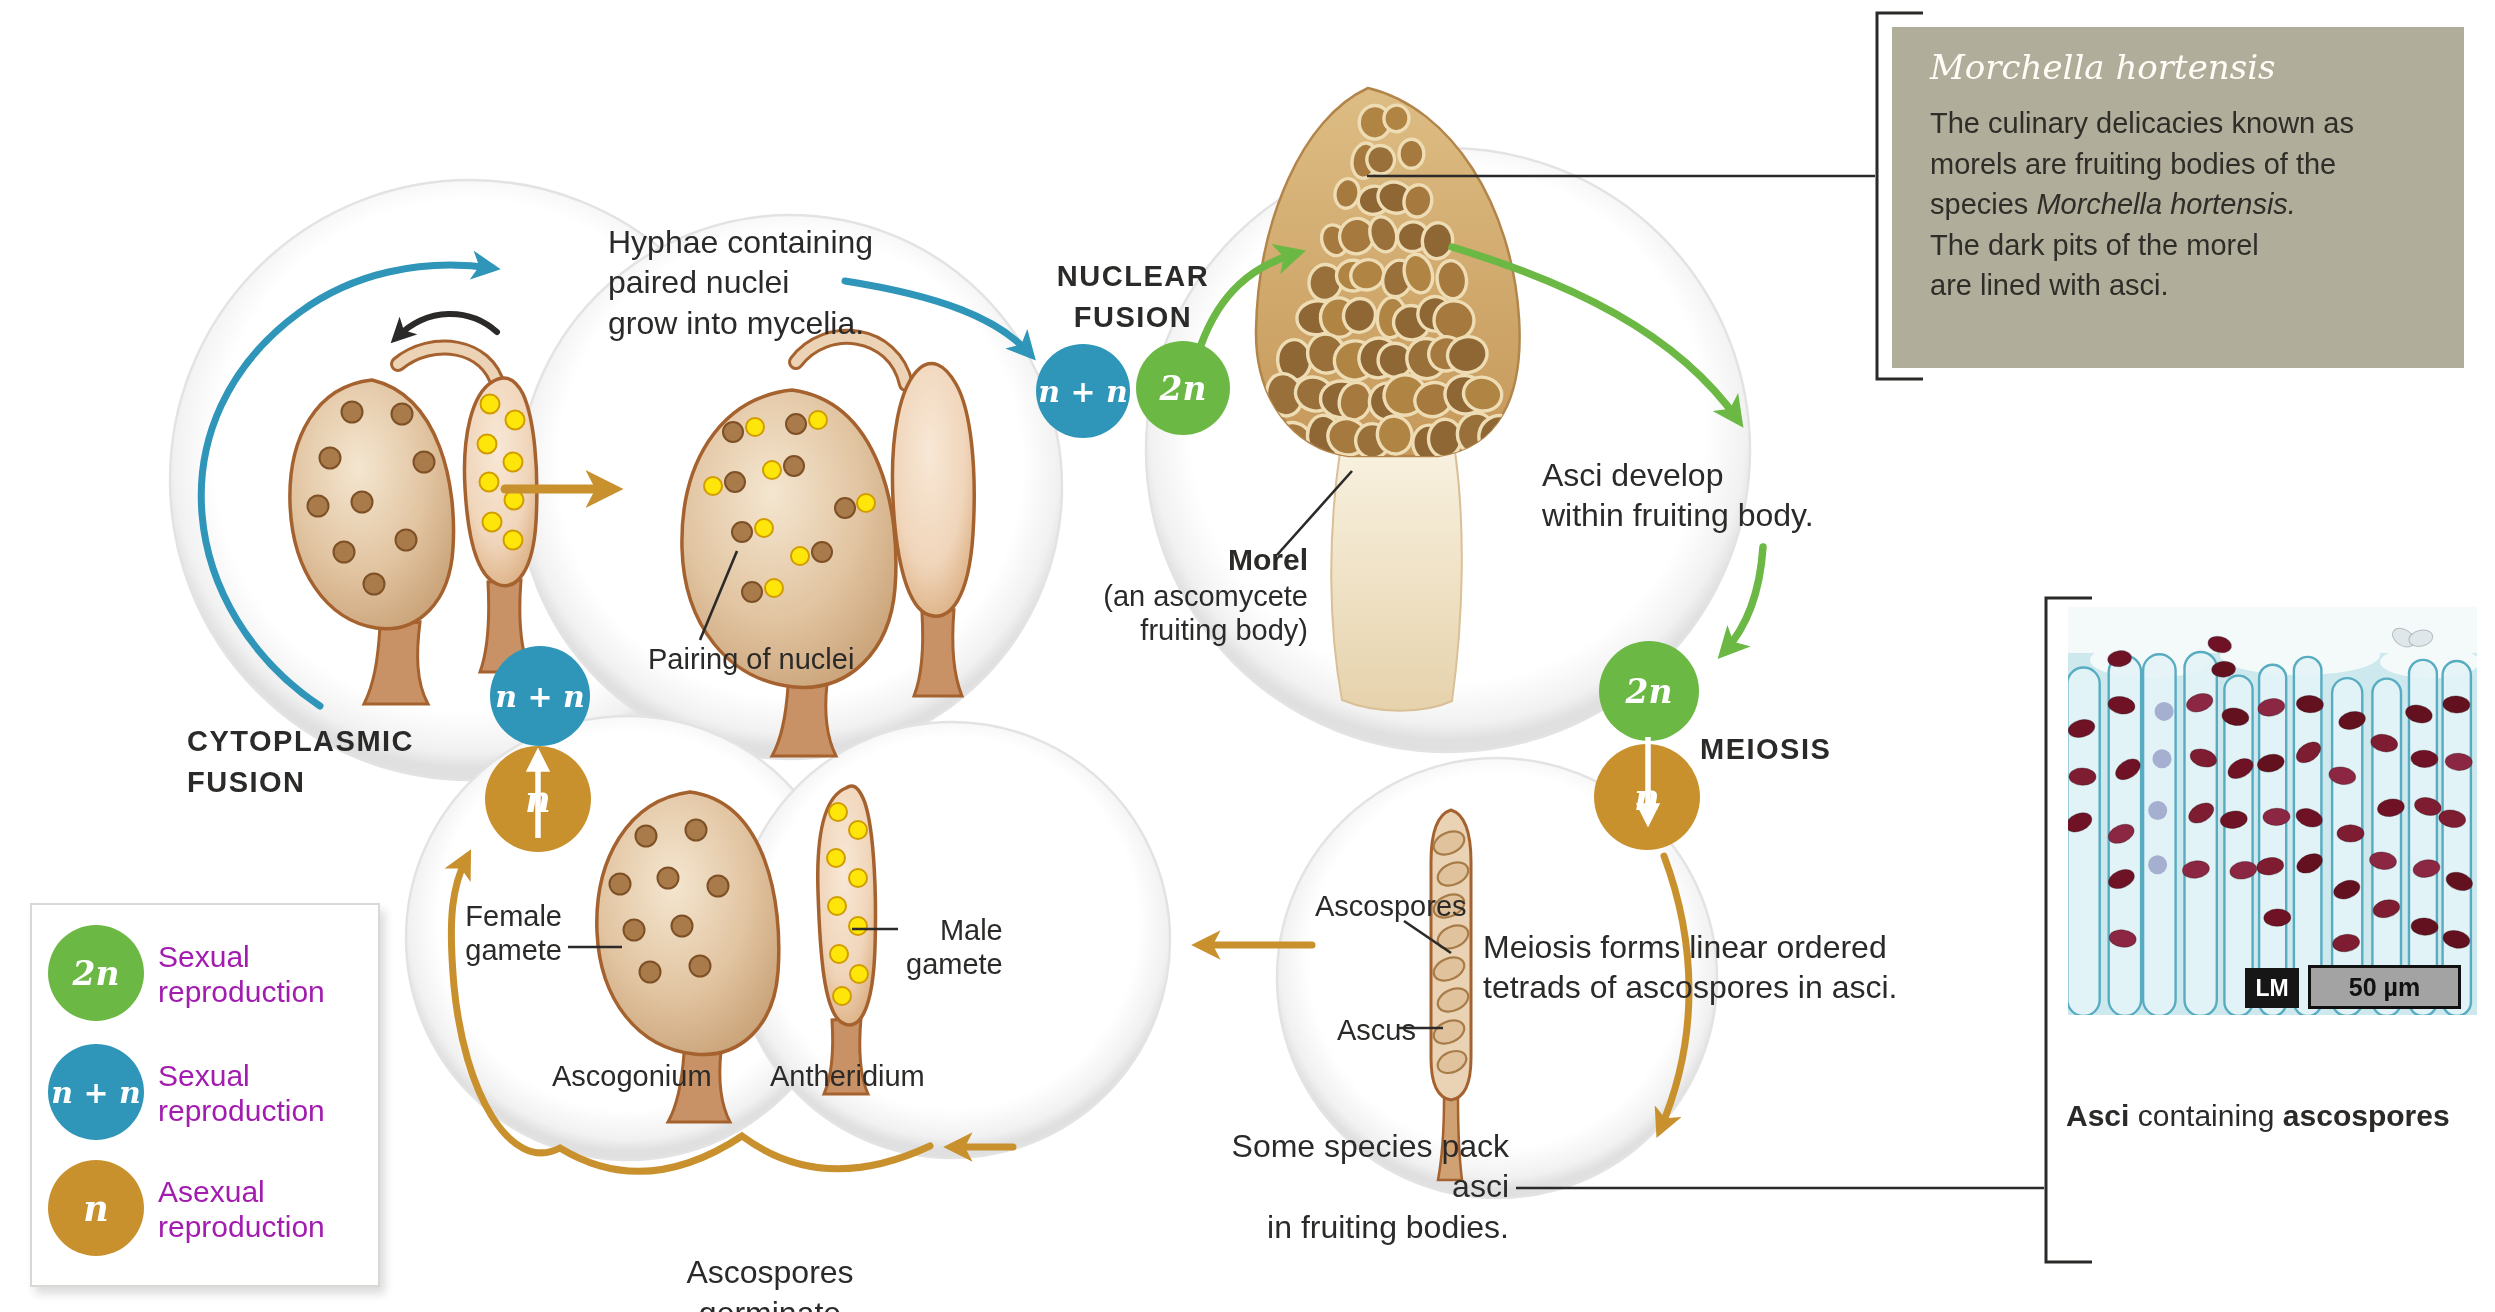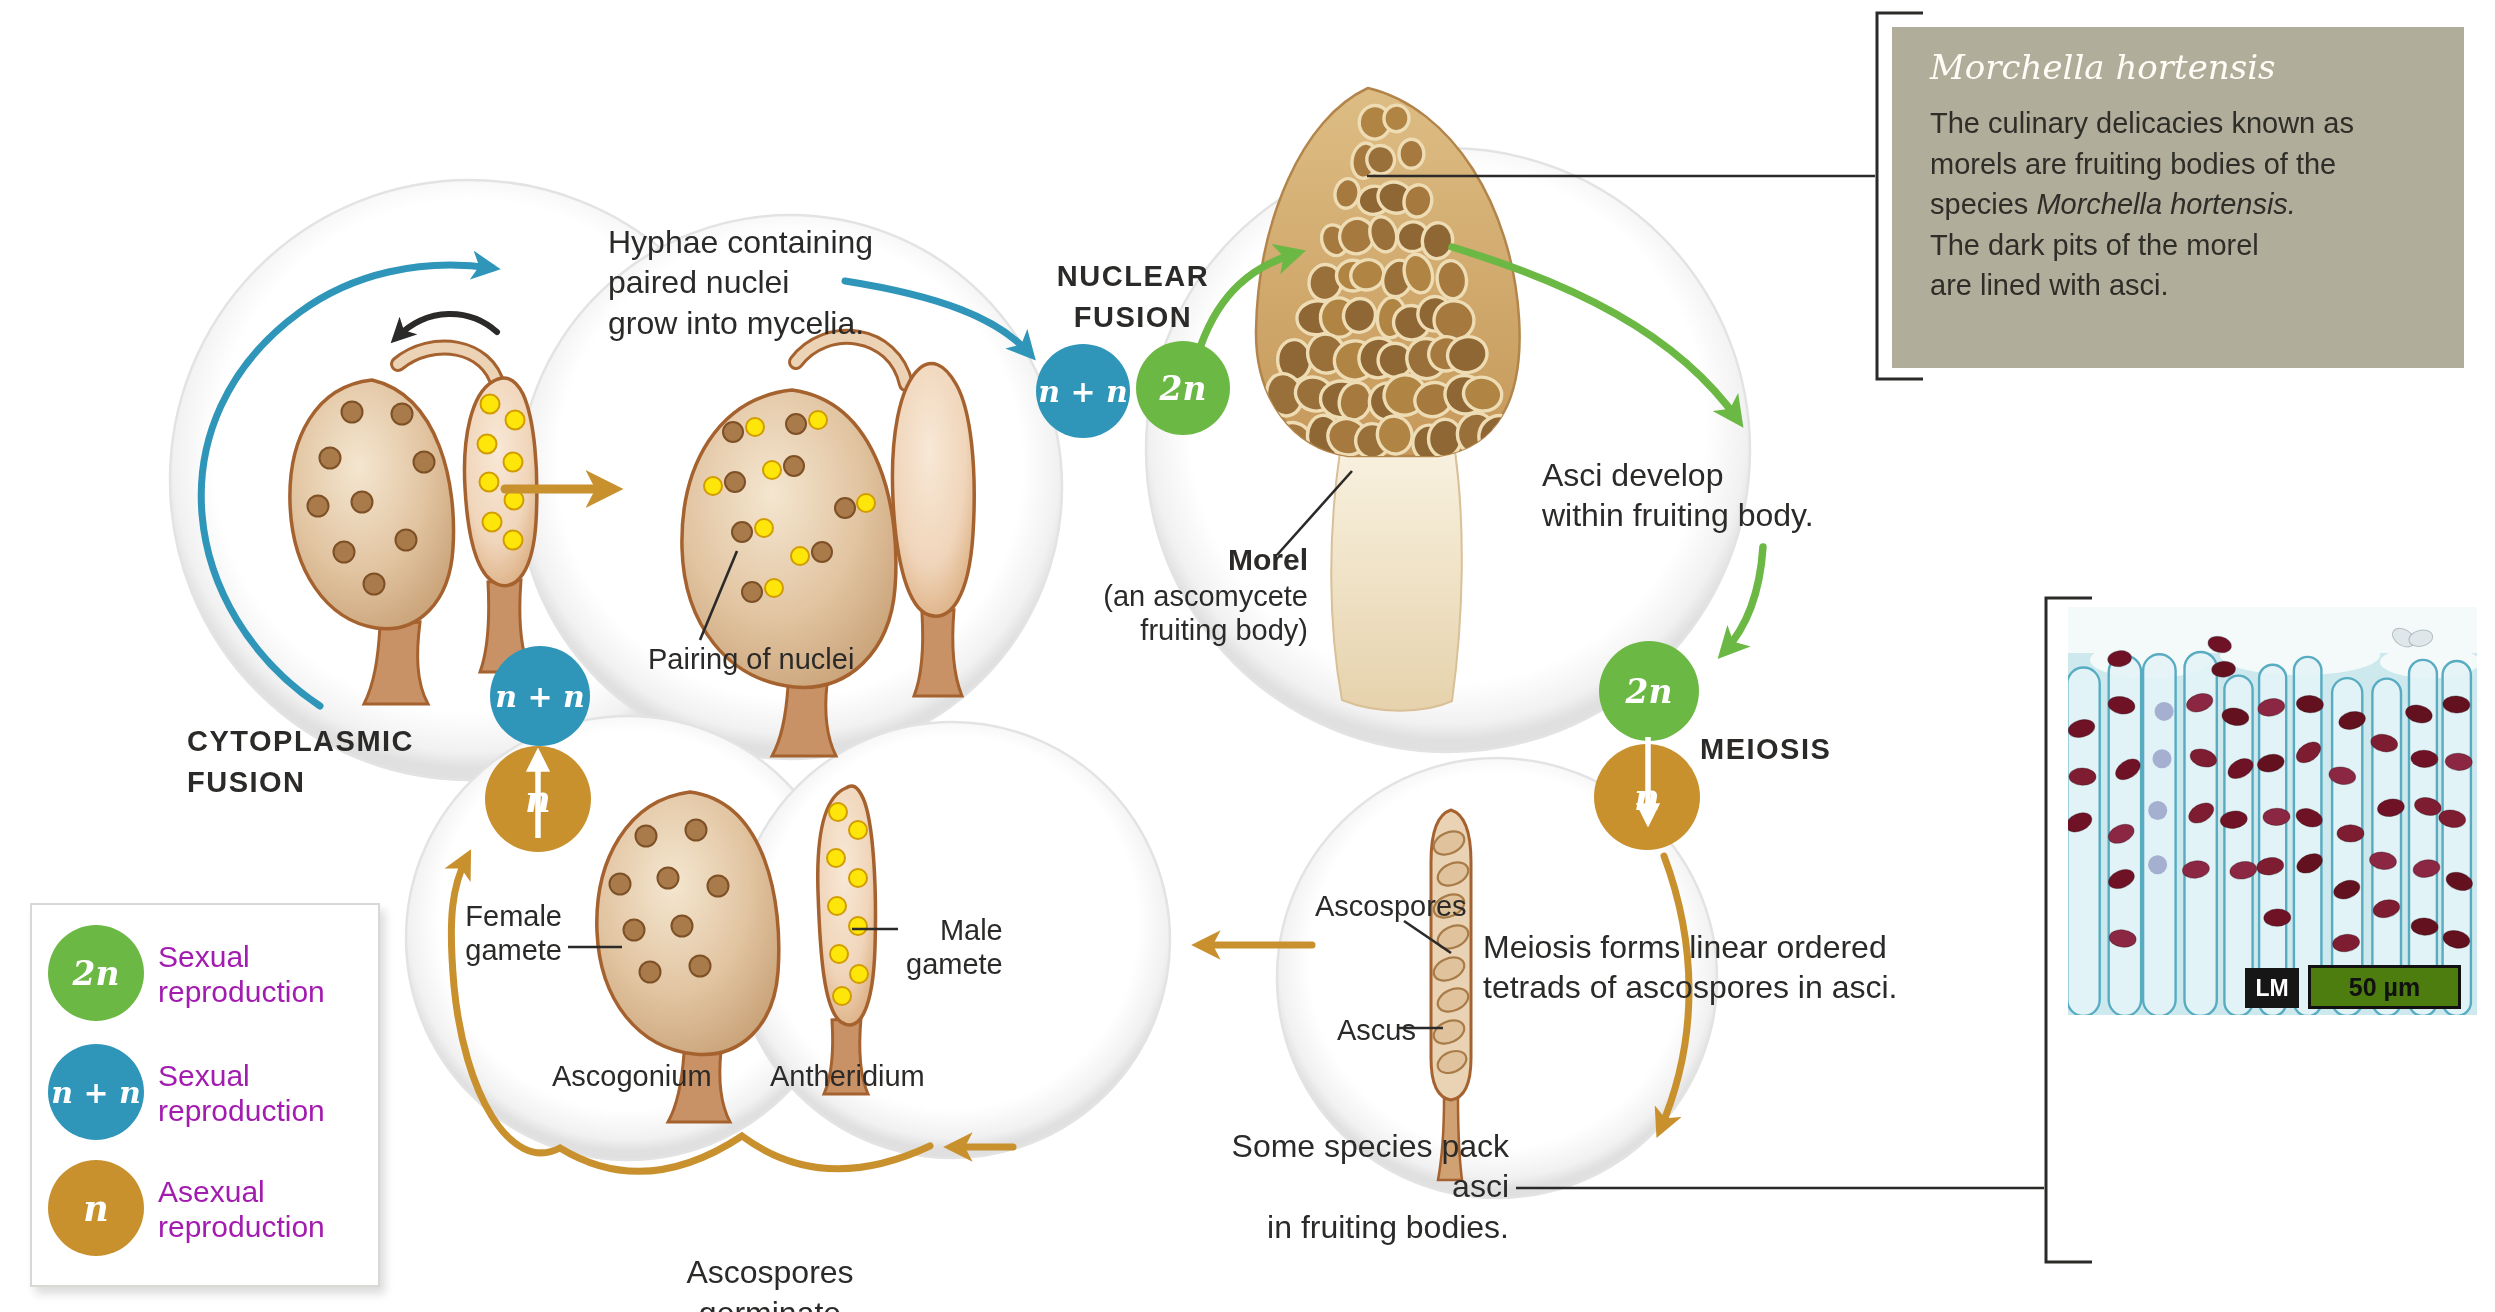--- a/index.html
+++ b/index.html
@@ -19,21 +19,21 @@
                display:flex;align-items:center;justify-content:center;color:#fff;
                font-family:"DejaVu Serif",serif;font-style:italic;font-weight:700;}
   .legend-lbl{position:absolute;left:126px;font-size:30px;line-height:1.18;color:#a21caf;}
   .info-box{left:1892px;top:27px;width:572px;height:341px;background:#b0ad9b;
             box-sizing:border-box;padding:20px 26px 0 38px;}
   .info-title{font-family:"DejaVu Serif",serif;font-style:italic;font-size:34px;color:#fffdf6;margin-bottom:16px;}
   .info-line{font-size:29px;line-height:1.40;color:#2e2d27;}
   .italic-serifless{font-style:italic;text-align:right;}
   .lm-badge{left:2245px;top:968px;width:54px;height:40px;background:#161616;color:#fff;
             display:flex;align-items:center;justify-content:center;font-size:23px;font-weight:700;}
-  .scale-bar{left:2308px;top:965px;width:153px;height:44px;background:#4d7c0f;border:3px solid #111;
+  .scale-bar{left:2308px;top:965px;width:153px;height:44px;background:#a3a3a3;border:3px solid #111;
              box-sizing:border-box;display:flex;align-items:center;justify-content:center;
              font-size:25px;font-weight:700;color:#111;}
   .caption{left:2066px;top:1096px;width:420px;font-size:30px;line-height:1.3;color:#2b2a28;}
   .caption b{font-weight:700;}
 </style>
 </head>
 <body>
 
 <div id="canvas">
 
@@ -450,15 +450,16 @@
     <div class="info-line">The culinary delicacies known as</div>
     <div class="info-line">morels are fruiting bodies of the</div>
     <div class="info-line"><span>species </span><span class="italic-serifless">Morchella hortensis.</span></div>
     <div class="info-line">The dark pits of the morel</div>
     <div class="info-line">are lined with asci.</div>
   </div>
 
   <div class="abs lm-badge">LM</div>
   <div class="abs scale-bar">50 µm</div>
   <div class="abs caption">
+    <div><b>Asci</b><span> containing </span><b>ascospores</b></div>
   </div>
 
 </div>
 
 </body></html>

